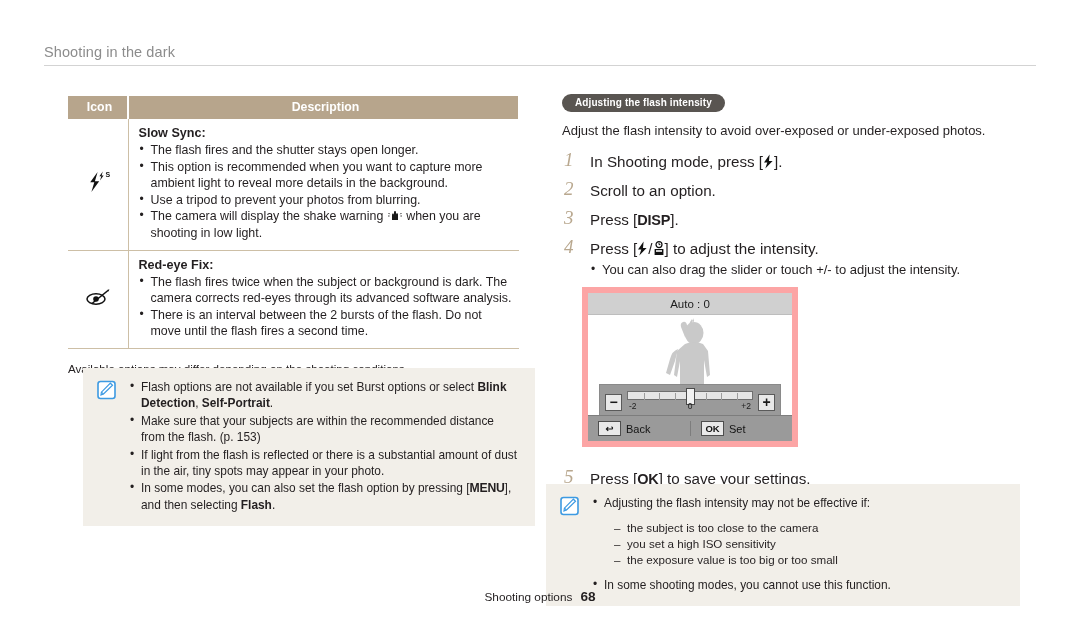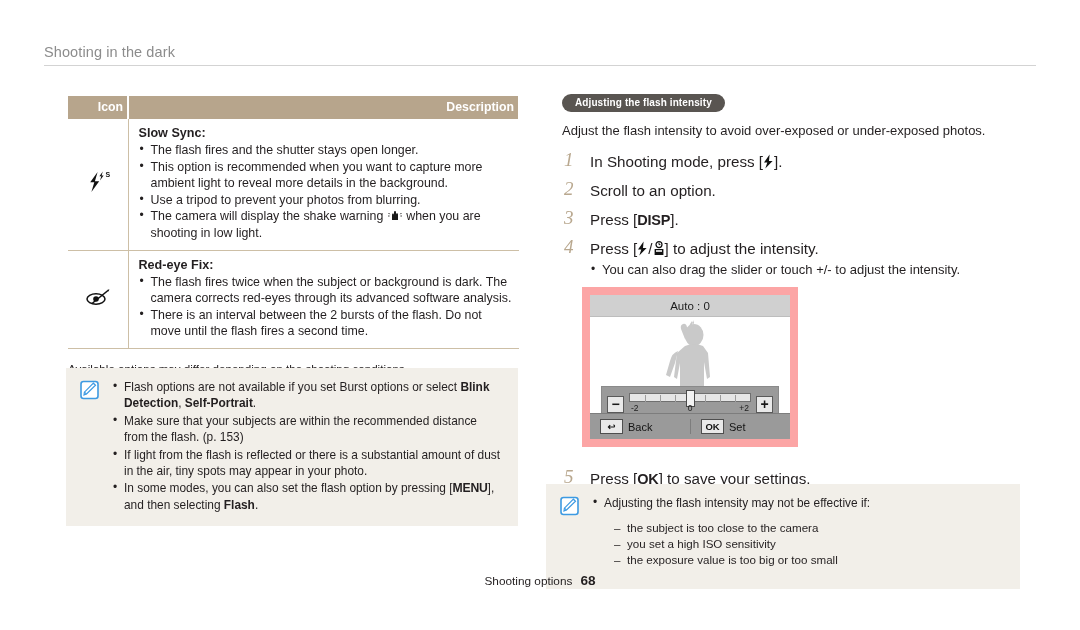--- a/index.html
+++ b/index.html
@@ -23,21 +23,21 @@
 
   
   .col-left  { position: absolute; left: 68px; top: 96px; width: 452px; }
   .col-right { position: absolute; left: 562px; top: 92px; width: 474px; }
 
   
   table.opts { border-collapse: collapse; width: 452px; table-layout: fixed; }
   table.opts thead th {
     background: #b7a58c; color: #ffffff;
     font-size: 12.3px; font-weight: bold;
-    text-align: right; padding: 4px 4px 5px 8px;
+    text-align: center; padding: 4px 4px 5px 8px;
     border-right: 2px solid #ffffff;
   }
   table.opts thead th.c-icon { width: 60px; }
   table.opts tbody td {
     vertical-align: middle;
     border-bottom: 1px solid #cdbfa6;
     padding: 7px 0 8px 0;
   }
   table.opts tbody td.c-icon {
     width: 60px; text-align: center;
@@ -69,21 +69,21 @@
   .note .noteicon { position: absolute; left: 14px; top: 12px; }
   .note ul.bul > li { font-size: 11.9px; line-height: 16.4px; margin-bottom: 1px; }
   .note ul.sub { margin: 9px; padding: 0; list-style: none; }
   .note ul.sub > li {
     font-size: 11.6px; line-height: 15.8px;
     padding-left: 14px; position: relative;
   }
   .note ul.sub > li::before {
     content: "\2013"; position: absolute; left: 1px; top: 0;
   }
-  .note-left  { position: absolute; left: 66px; top: 368px; width: 452px; }
+  .note-left  { position: absolute; left: 83px; top: 368px; width: 452px; }
   .note-right { position: absolute; left: 546px; top: 484px; width: 474px; }
 
   b, .b { font-weight: bold; }
 
   
   .pill {
     display: inline-block; background: #595551; color: #ffffff;
     font-size: 10px; font-weight: bold;
     border-radius: 11px; padding: 3px 13px 4px 13px;
     letter-spacing: .1px;
@@ -99,21 +99,21 @@
   }
   .step .txt { font-size: 15.2px; line-height: 20px; }
   .step ul.bul > li { font-size: 13px; line-height: 16px; margin-top: 3px; }
 
   .mono-key { font-weight: bold; font-size: 14.5px; letter-spacing: -.2px; }
   .kmenu { font-weight: bold; font-size: 12.2px; letter-spacing: -.2px; }
 
   
   .cam {
     position: relative; width: 216px; height: 160px;
-    border: 8px solid #fca5a5; background: #f0abfc;
+    border: 6px solid #fca5a5; background: #f0abfc;
     margin-top: 8px; margin-left: 20px; overflow: hidden;
   }
   .cam-title {
     height: 22px; background: #d0d0d0; border-bottom: 1px solid #bdbdbd;
     color: #1d1d1d; font-size: 11.5px; text-align: center; line-height: 22px;
   }
   .cam-body { position: relative; height: 110px; background: #ffffff; }
   .silhouette { position: absolute; left: 0; top: 0; width: 100%; height: 100%; }
   .cam-slider {
     position: absolute; left: 11px; right: 11px; bottom: 5px;
@@ -158,21 +158,21 @@
   .cam-foot .half + .half { border-left: 1px solid #7d7d7d; }
   .keycap {
     min-width: 23px; height: 15px; background: #e9e9e9; border: 1px solid #4e4e4e;
     display: inline-flex; align-items: center; justify-content: center;
     font-size: 9.5px; font-weight: bold; color: #111; margin-right: 5px;
     padding: 0 3px; line-height: 1;
   }
 
   
   .footer {
-    position: absolute; left: 0; bottom: 42px; width: 1080px;
+    position: absolute; left: 0; bottom: 26px; width: 1080px;
     text-align: center; font-size: 11.8px; color: #231f20;
   }
   .footer .pg { font-weight: bold; font-size: 13.6px; margin-left: 8px; }
 </style>
 </head>
 <body>
 
 <div class="page">
 
   <div class="runhead">Shooting in the dark</div>
@@ -356,20 +356,21 @@
     </span>
     <ul class="bul">
       <li>
         <span>Adjusting the flash intensity may not be effective if:</span>
         <ul class="sub">
           <li>the subject is too close to the camera</li>
           <li>you set a high ISO sensitivity</li>
           <li>the exposure value is too big or too small</li>
         </ul>
       </li>
+      <li>In some shooting modes, you cannot use this function.</li>
     </ul>
   </div>
 
   <div class="footer">
     <span>Shooting options</span><span class="pg">68</span>
   </div>
 
 </div>
 
 </body></html>

